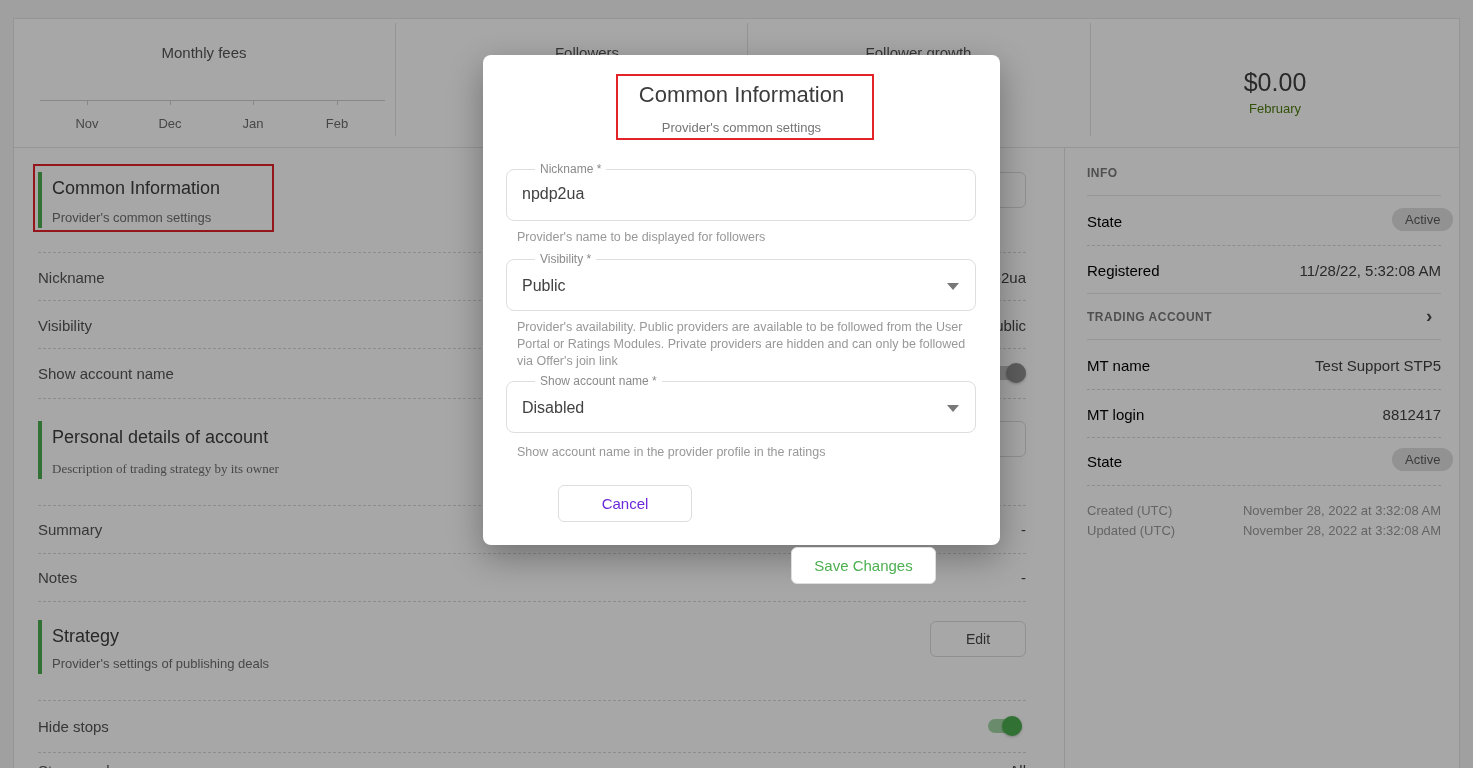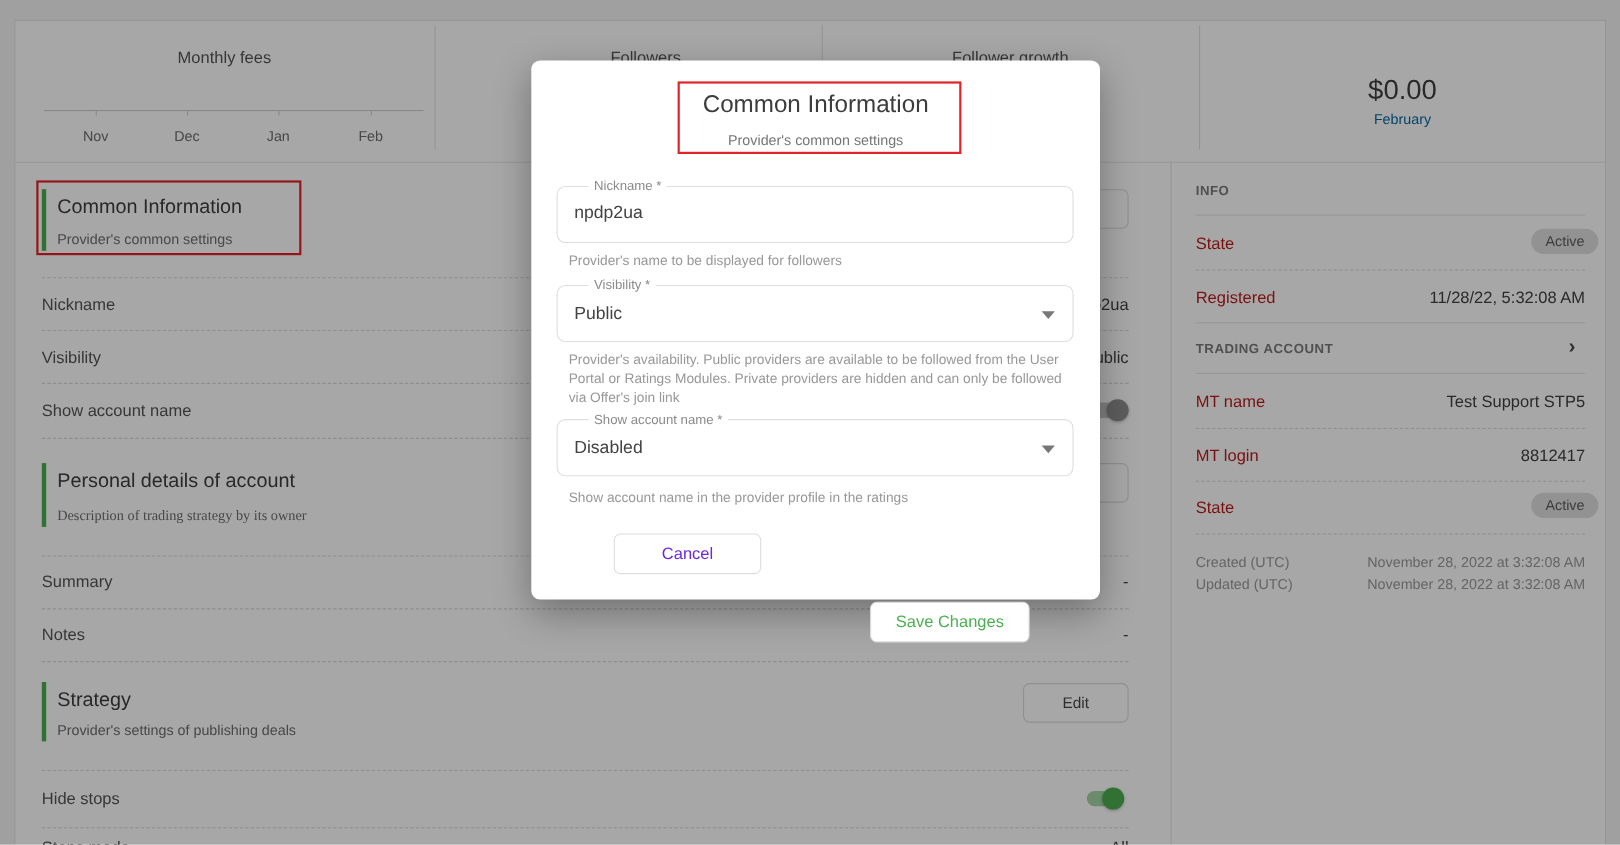--- a/index.html
+++ b/index.html
@@ -30,21 +30,21 @@
 
   .edit-btn { width:96px; height:36px; border:1px solid #dcdcdc; border-radius:6px;
     background:#fff; font-size:14px; color:#474747; display:flex; align-items:center;
     justify-content:center; cursor:pointer; font-family:inherit; }
 
   .toggle-track { height:14px; width:34px; border-radius:7px; }
   .toggle-knob { width:20px; height:20px; border-radius:50%; box-shadow:0 1px 3px rgba(0,0,0,.25); }
 
   
   .sb-header { font-size:12px; letter-spacing:.5px; color:#7a7a7a; font-weight:bold; }
-  .sb-label { font-size:15px; color:#b91c1c; }
+  .sb-label { font-size:15px; color:#000000; }
   .sb-value { font-size:15px; color:#414141; text-align:right; }
   .sb-muted-label { font-size:13px; color:#9a9a9a; }
   .sb-muted-value { font-size:13px; color:#9a9a9a; text-align:right; }
   .badge { background:#dfdfdf; color:#5c5c5c; font-size:13px; border-radius:12px;
     padding:4px 13px; display:inline-block; }
   .chev { font-size:19px; color:#4c4c4c; line-height:14px; font-weight:bold; }
 
   
   .overlay { left:0; top:0; width:1473px; height:768px; background:rgba(0,0,0,0.345); }
   .modal { left:483px; top:55px; width:517px; height:490px; background:#fff; border-radius:8px;
@@ -69,21 +69,21 @@
 <body>
 
 <div id="stage">
 
   <div class="abs page-card"></div>
 
   <div class="abs card-title" style="left:13px; top:44px; width:382px;">Monthly fees</div>
   <div class="abs card-title" style="left:395px; top:44px; width:352px;padding-left:32px;">Followers</div>
   <div class="abs card-title" style="left:747px; top:44px; width:343px;">Follower growth</div>
   <div class="abs" style="left:1090px; top:68px; width:370px; font-size:25px; color:#3f3f3f; text-align:center;">$0.00</div>
-  <div class="abs" style="left:1090px; top:101px; width:370px; font-size:13px; color:#0369a1; text-align:center;">February</div>
+  <div class="abs" style="left:1090px; top:101px; width:370px; font-size:13px; color:#4d7c0f; text-align:center;">February</div>
 
   <div class="abs axis-line" style="left:40px; top:100px; width:345px;"></div>
   <div class="abs tick" style="left:87px;  top:100px;"></div>
   <div class="abs tick" style="left:170px; top:100px;"></div>
   <div class="abs tick" style="left:253px; top:100px;"></div>
   <div class="abs tick" style="left:337px; top:100px;"></div>
   <div class="abs tick-label" style="left:62px;  top:116px; width:50px; text-align:center;">Nov</div>
   <div class="abs tick-label" style="left:145px; top:116px; width:50px; text-align:center;">Dec</div>
   <div class="abs tick-label" style="left:228px; top:116px; width:50px; text-align:center;">Jan</div>
   <div class="abs tick-label" style="left:312px; top:116px; width:50px; text-align:center;">Feb</div>

